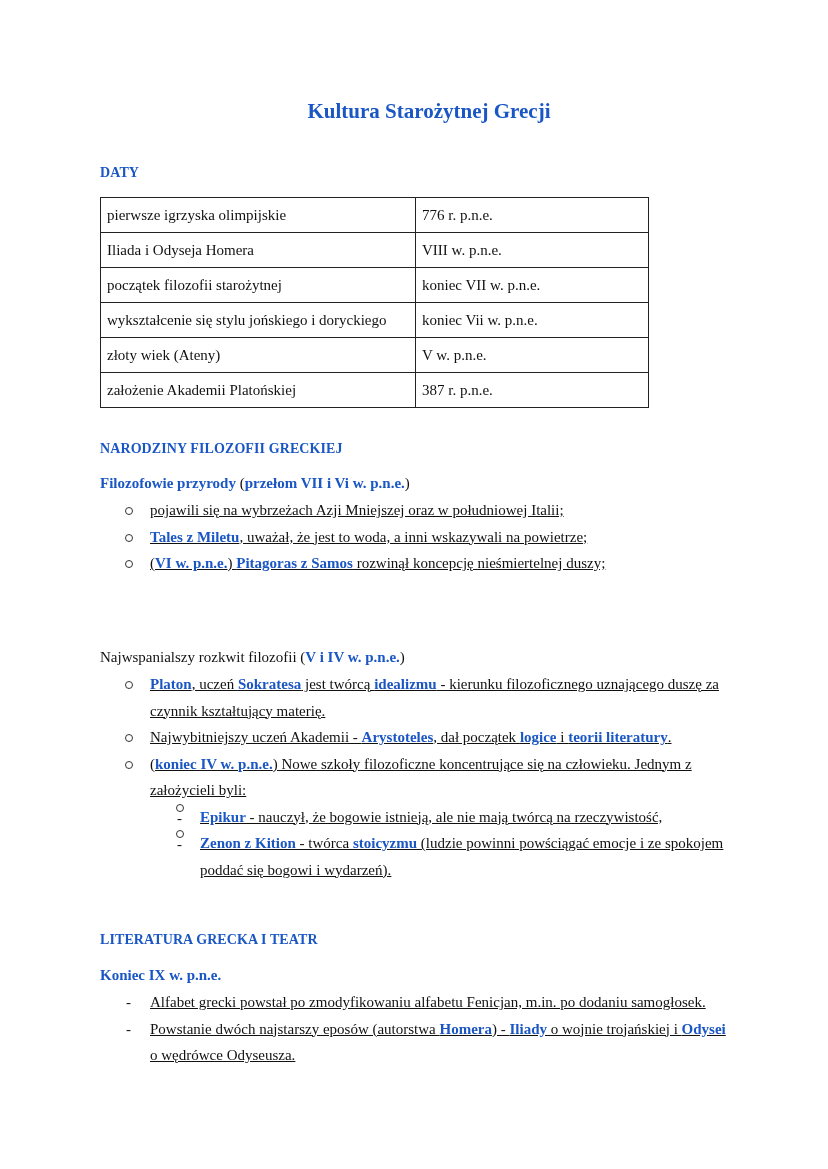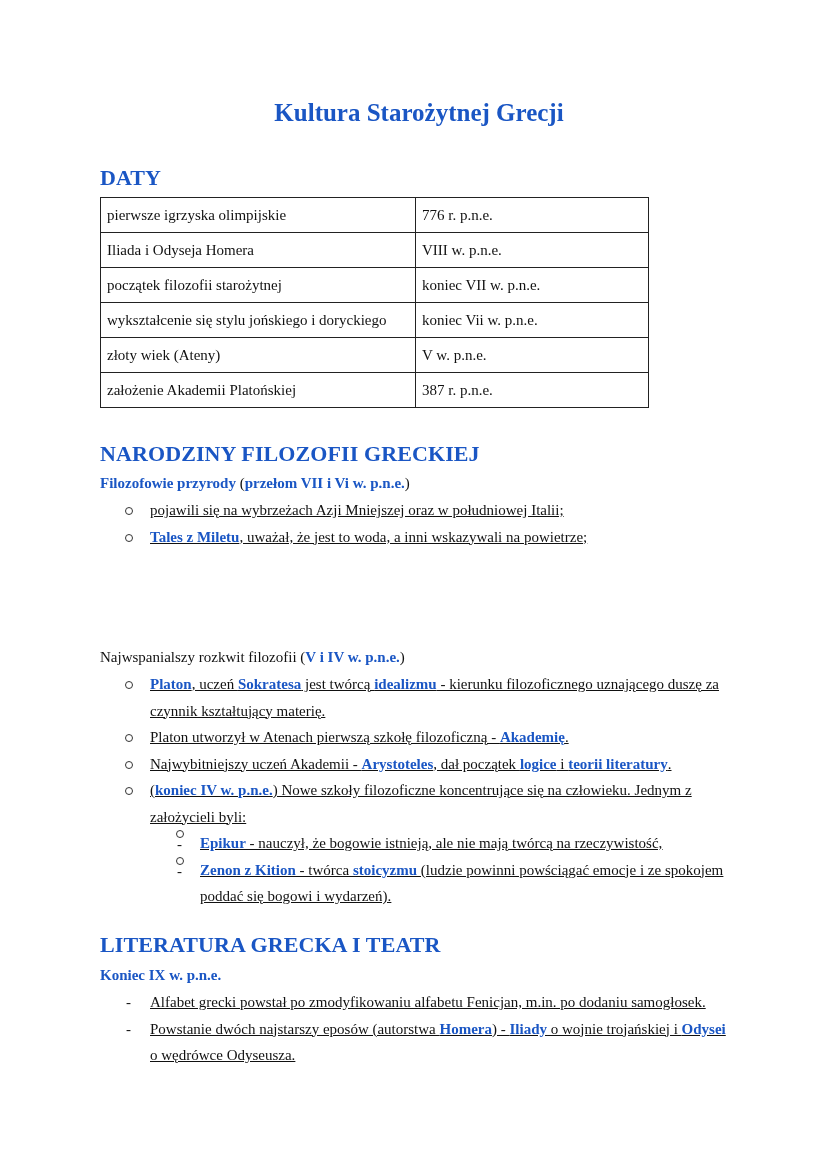--- a/index.html
+++ b/index.html
@@ -16,34 +16,34 @@
       overflow: hidden;
     }
     .page {
       position: absolute;
       left: 100px;
       top: 0;
       width: 630px;
     }
     .title {
       position: absolute;
-      left: 4px;
+      left: 14px;
       top: 99px;
       width: 630px;
       text-align: center;
-      font-size: 25px;
+      font-size: 21px;
       font-weight: bold;
       color: #1a56c4;
       margin: 0;
     }
     h2 {
       position: absolute;
       left: 0;
       margin: 0;
-      font-size: 22px;
+      font-size: 14px;
       font-weight: bold;
       color: #1a56c4;
       letter-spacing: 0.1px;
     }
     .sub {
       position: absolute;
       left: 0;
       margin: 0;
       font-size: 15px;
       font-weight: bold;
@@ -148,27 +148,27 @@
     </tbody>
   </table>
 
   <h2 style="top:441px;">NARODZINY FILOZOFII GRECKIEJ</h2>
 
   <p class="sub" style="top:475px;"><span>Filozofowie przyrody</span><span class="paren"> (</span><span>przełom VII i Vi w. p.n.e.</span><span class="paren">)</span></p>
 
   <ul class="circ" style="top:497px; left:0; width:630px;">
     <li><span>pojawili się na wybrzeżach Azji Mniejszej oraz w południowej Italii;</span></li>
     <li><span class="hl">Tales z Miletu</span><span>, uważał, że jest to woda, a inni wskazywali na powietrze;</span></li>
+    <li><span>(</span><span class="hl">VI w. p.n.e.</span><span>) </span><span class="hl">Pitagoras z Samos</span><span> rozwinął koncepcję nieśmiertelnej duszy;</span></li>
   </ul>
 
   <p class="plain-head" style="top:649px;"><span>Najwspanialszy rozkwit filozofii (</span><span class="hl">V i IV w. p.n.e.</span><span>)</span></p>
 
   <ul class="circ" style="top:671px; left:0; width:630px;">
     <li><span class="hl">Platon</span><span>, uczeń </span><span class="hl">Sokratesa</span><span> jest twórcą </span><span class="hl">idealizmu</span><span>  - kierunku filozoficznego uznającego duszę za czynnik kształtujący materię.</span></li>
-    <li><span>Platon utworzył w Atenach pierwszą szkołę filozoficzną - </span><span class="hl">Akademię</span><span>.</span></li>
     <li><span>Najwybitniejszy uczeń Akademii - </span><span class="hl">Arystoteles</span><span>, dał początek </span><span class="hl">logice</span><span> i </span><span class="hl">teorii literatury</span><span>.</span></li>
     <li><span>(</span><span class="hl">koniec IV w. p.n.e.</span><span>) Nowe szkoły filozoficzne koncentrujące się na człowieku. Jednym z założycieli byli:</span>
       <ul class="dash inner">
         <li><span class="hl">Epikur</span><span> - nauczył, że bogowie istnieją, ale nie mają twórcą na rzeczywistość,</span></li>
         <li><span class="hl">Zenon z Kition</span><span> - twórca </span><span class="hl">stoicyzmu</span><span> (ludzie powinni powściągać emocje i ze spokojem poddać się bogowi i wydarzeń).</span></li>
       </ul>
     </li>
   </ul>
 
   <h2 style="top:932px;">LITERATURA GRECKA I TEATR</h2>

